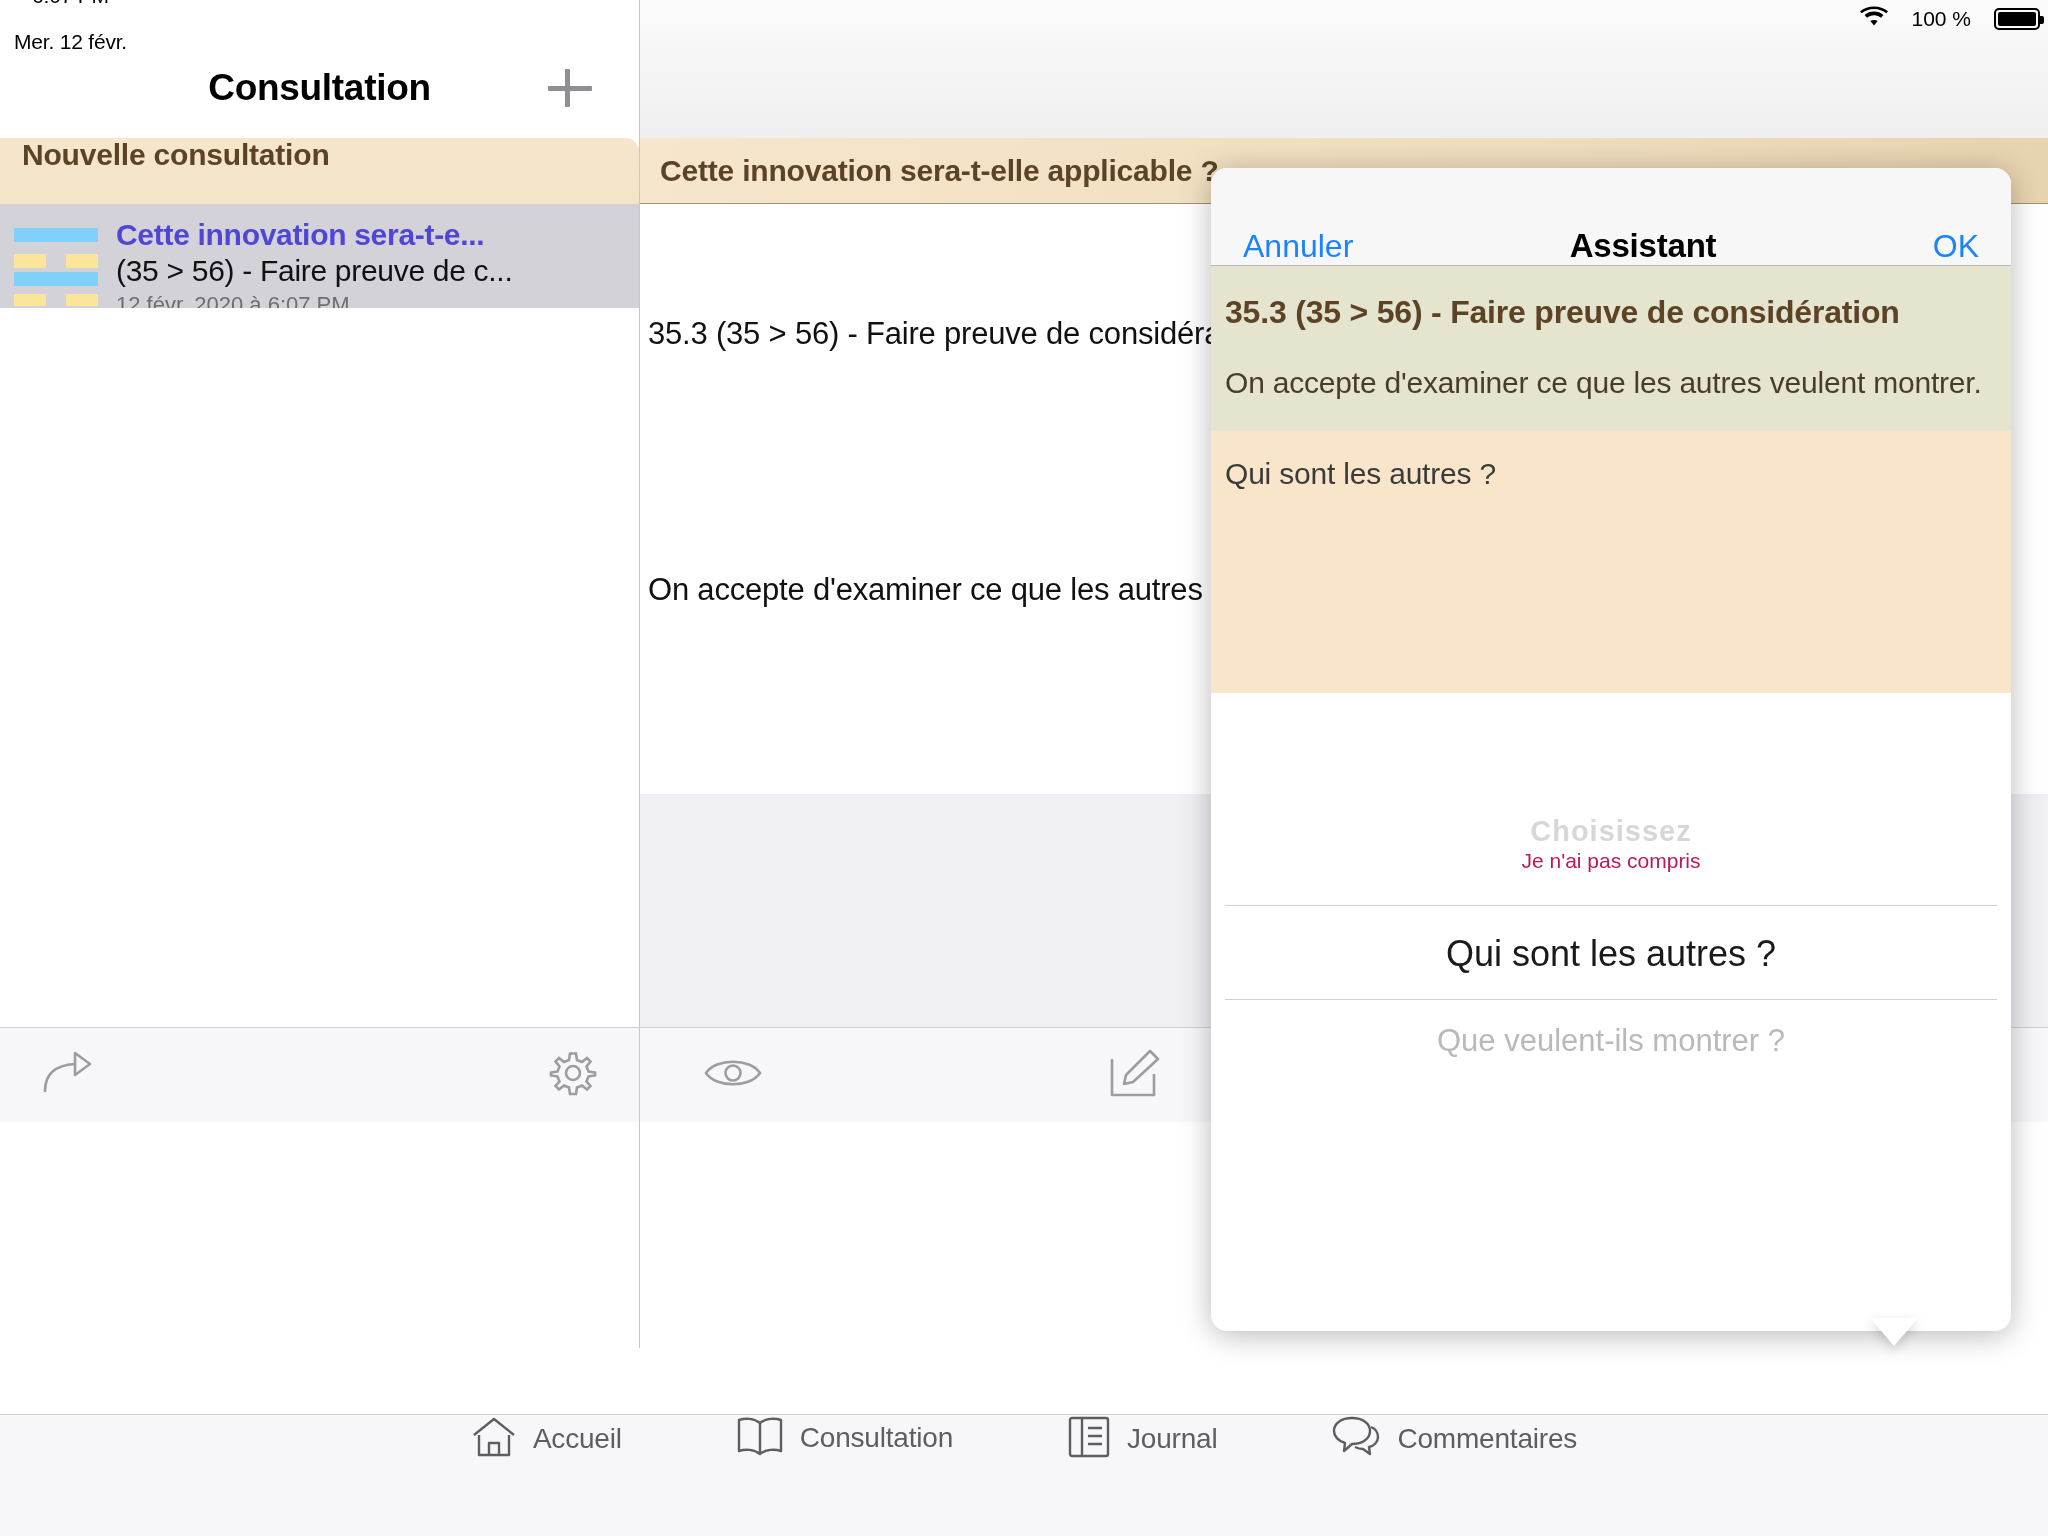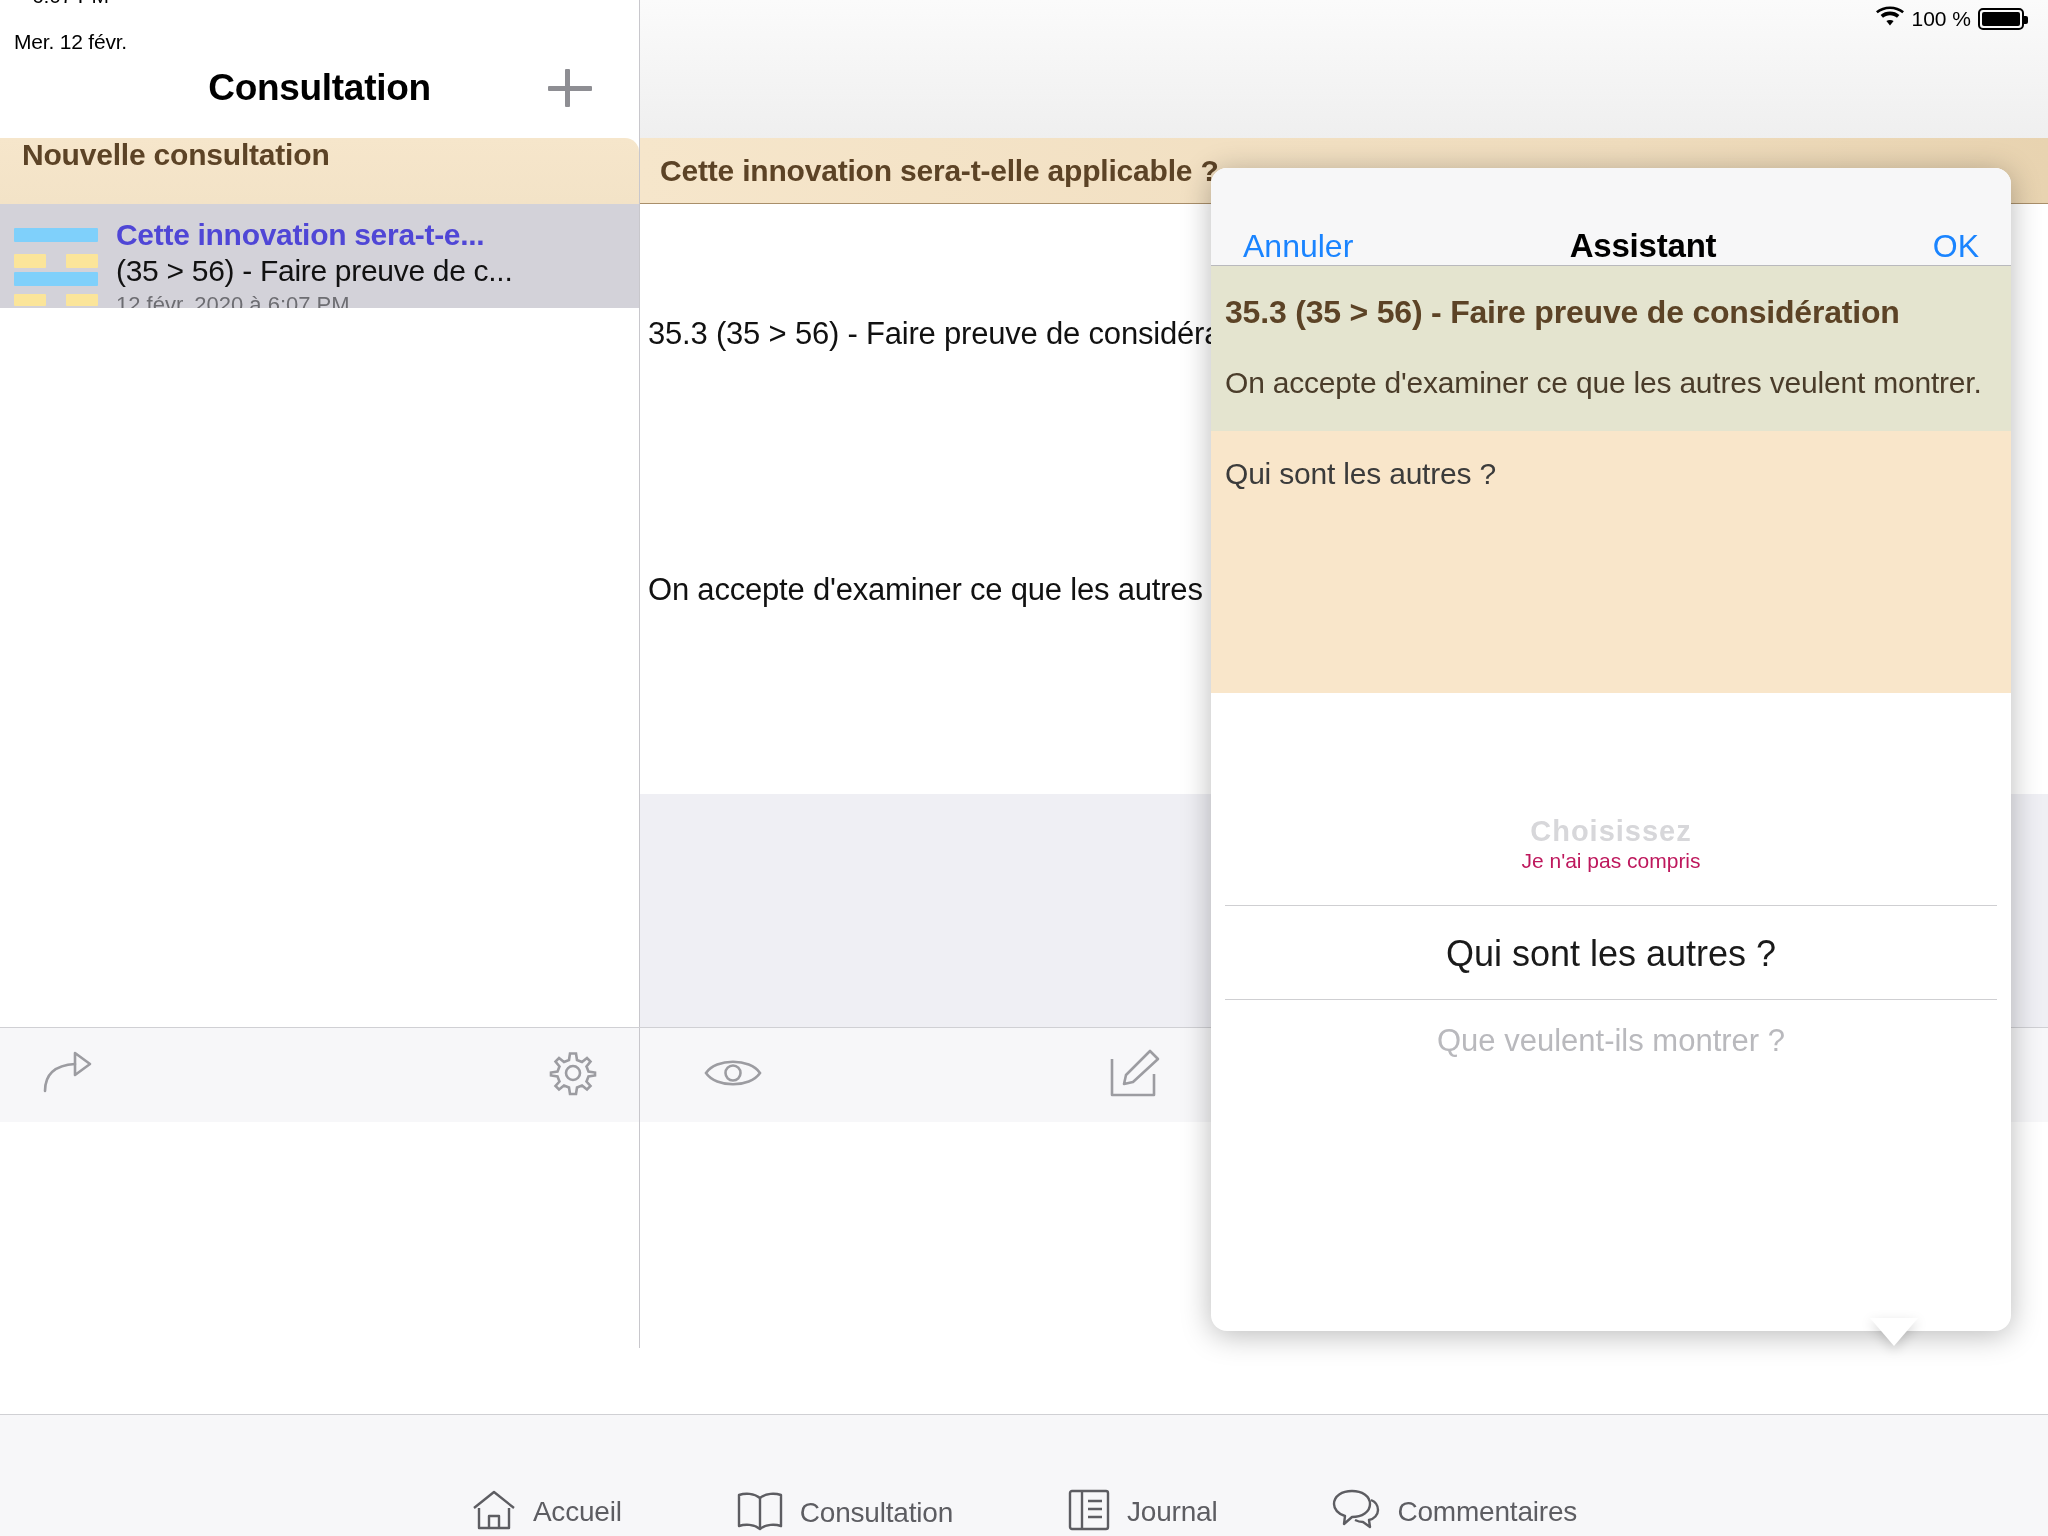--- a/index.html
+++ b/index.html
@@ -19,22 +19,22 @@
   .statusbar {
     position: absolute; top: 0; left: 0; width: 2048px; height: 38px;
     display: flex; align-items: center;
     font-size: 21px; color: #000;
     z-index: 60;
   }
   .sb-left { display: flex; align-items: center; gap: 22px; padding-left: 14px; flex-direction: column; }
   .sb-time { font-weight: 400; letter-spacing: -0.2px; }
   .sb-date { font-weight: 400; letter-spacing: -0.2px; }
   .sb-right {
-    margin-left: auto; display: flex; align-items: center; gap: 7px;
-    padding-right: 24px;
+    margin-left: auto; display: flex; align-items: center; gap: 23px;
+    padding-right: 8px;
   }
   .wifi-icon { display: block; }
   .sb-batt-pct { font-size: 21px; }
   .batt {
     width: 46px; height: 22px; border: 2px solid #000; border-radius: 5px;
     position: relative; display: inline-block;
   }
   .batt::after {
     content: ""; position: absolute; right: -6px; top: 6px;
     width: 4px; height: 8px; background: #000; border-radius: 0 2px 2px 0;
@@ -173,21 +173,21 @@
     display: flex; align-items: center; justify-content: space-between;
     padding: 0 64px;
   }
   .tb-icon { cursor: pointer; opacity: 0.72; }
 
   
   .tabbar {
     position: absolute; left: 0; bottom: 0; width: 2048px; height: 122px;
     background: #f7f7f9;
     border-top: 1px solid #d0d0d4;
-    display: flex; align-items: flex-end; justify-content: center;
+    display: flex; align-items: flex-start; justify-content: center;
     gap: 114px;
     z-index: 15;
   }
   .tab {
     display: flex; align-items: center; gap: 16px;
     cursor: pointer;
   }
   .tab-label { font-size: 28px; color: #5d5d62; letter-spacing: -0.2px; }
 
   

